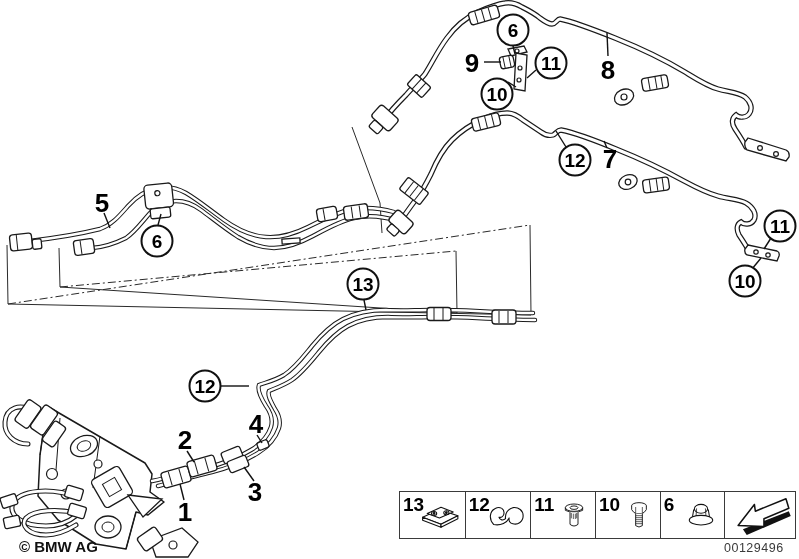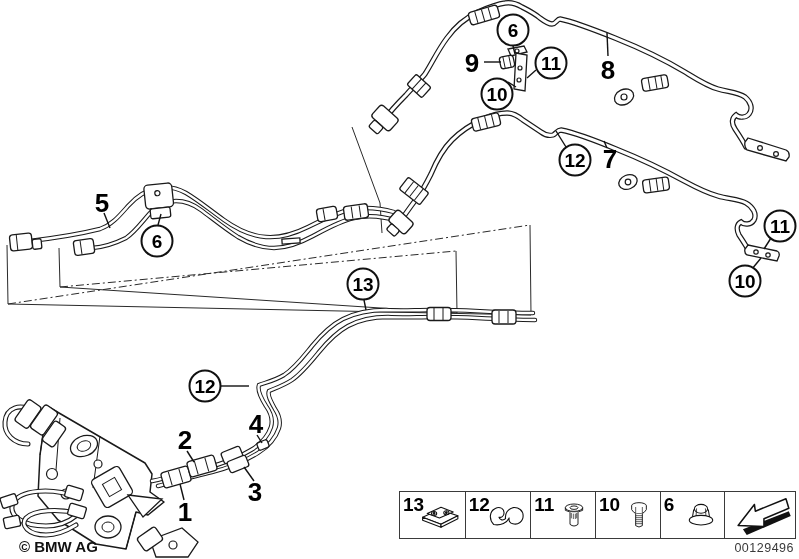--- a/index.html
+++ b/index.html
@@ -28,21 +28,21 @@
                   background:#fff;display:flex;align-items:center;justify-content:center;
                   font-size:19px;box-sizing:border-box;}
   
   .legend{position:absolute;left:399px;top:491px;width:397px;height:48px;display:flex;
           border:1px solid #3a3a3a;box-sizing:border-box;background:#fff;}
   .legend-cell{position:relative;border-right:1px solid #3a3a3a;height:100%;box-sizing:border-box;}
   .legend-cell:last-child{border-right:none;}
   .legend-num{position:absolute;left:3px;top:2px;font-size:19px;font-weight:bold;color:#000;}
   .legend-icon{position:absolute;right:1px;top:50%;transform:translateY(-50%);}
   .footer-copyright{position:absolute;left:19px;top:538px;font-size:15px;font-weight:700;color:#111;}
-  .footer-docnum{position:absolute;left:724px;top:541px;width:70px;text-align:right;
+  .footer-docnum{position:absolute;left:724px;top:541px;width:70px;text-align:left;
                  font-size:12.5px;color:#3a3a3a;letter-spacing:0.5px;}
 </style>
 </head>
 <body>
 
 <div class="stage">
 
   <svg width="799" height="559" viewBox="0 0 799 559">
 
     <g class="construct">

